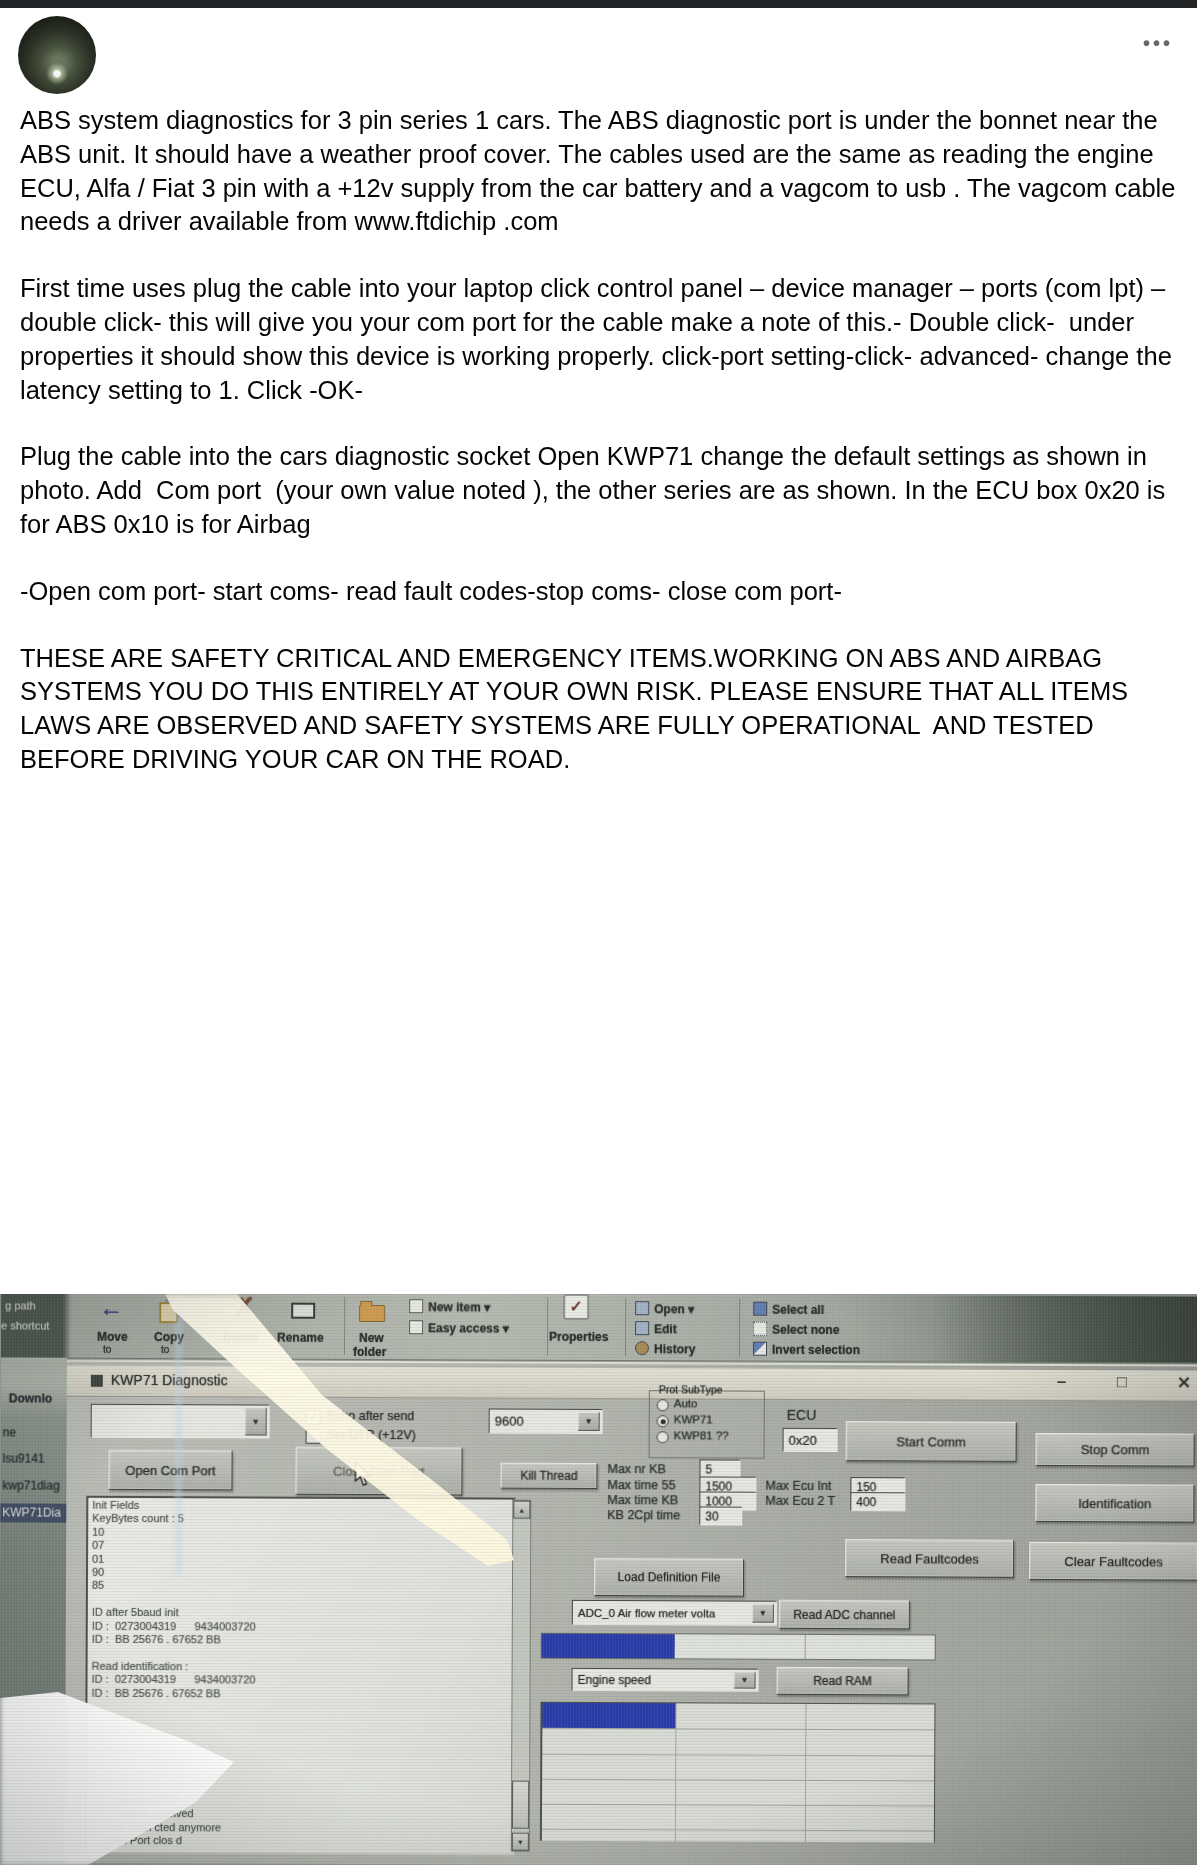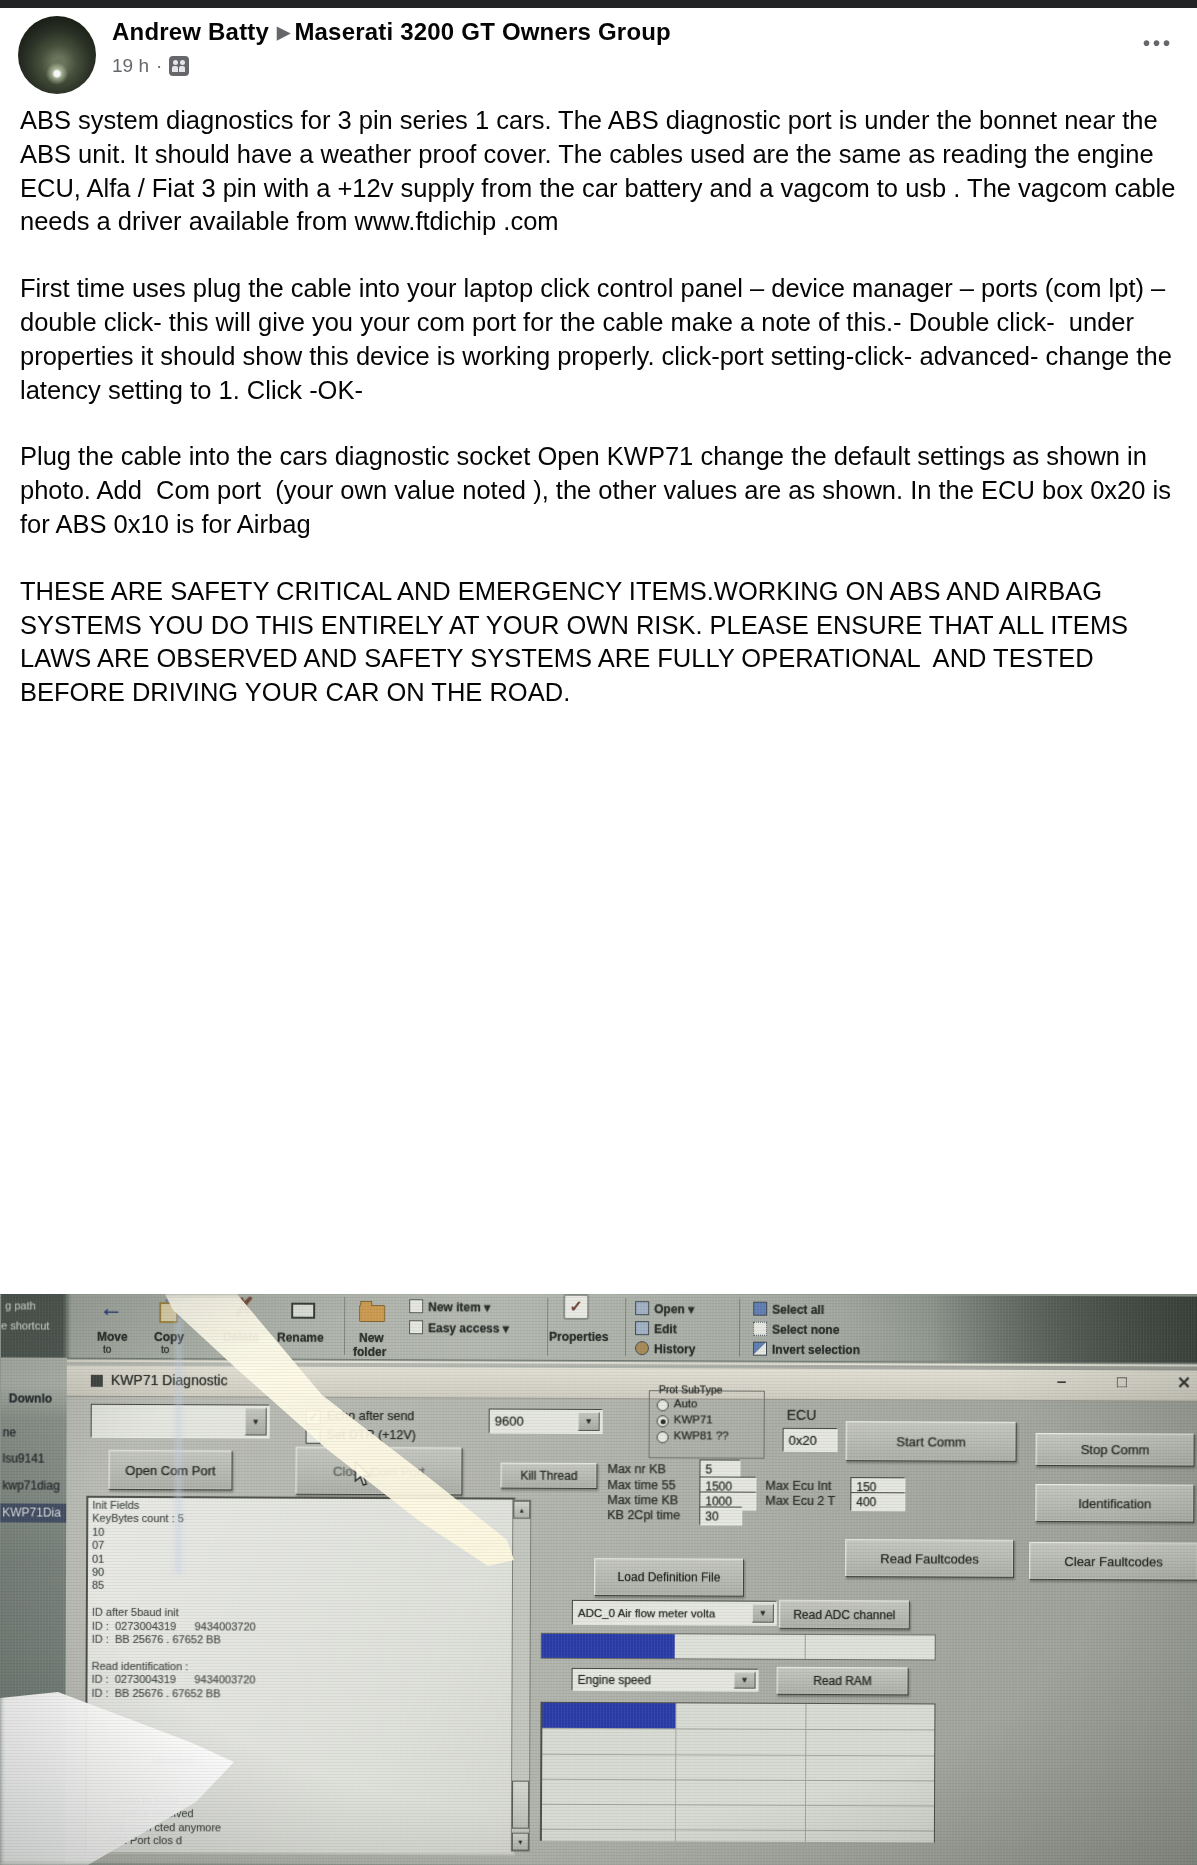--- a/index.html
+++ b/index.html
@@ -80,35 +80,28 @@
   .scan{position:absolute;inset:0;pointer-events:none;background:repeating-linear-gradient(90deg,rgba(255,255,255,.05) 0 1px,transparent 1px 3px),repeating-linear-gradient(0deg,rgba(0,0,0,.05) 0 1px,transparent 1px 3px);}
   .vig{position:absolute;inset:0;pointer-events:none;background:radial-gradient(ellipse at 50% 45%,transparent 60%,rgba(20,26,20,.22) 100%);}
 </style>
 </head>
 <body>
 
 <div class="topbar"></div>
 
 <div class="hdr">
   <div class="avatar"></div>
-  <div class="hdr-text">
-    <div class="nameline"><span>Andrew Batty</span><span class="arrow">▶</span><span>Maserati 3200 GT Owners Group</span></div>
-    <div class="subline">
-      <span>19 h</span>
-      <span>·</span>
-      <span class="grpicon"></span>
-    </div>
-  </div>
   <div class="menu-dots">•••</div>
 </div>
 
 <div class="body-text">
   <p>ABS system diagnostics for 3 pin series 1 cars. The ABS diagnostic port is under the bonnet near the ABS unit. It should have a weather proof cover. The cables used are the same as reading the engine ECU, Alfa / Fiat 3 pin with a +12v supply from the car battery and a vagcom to usb . The vagcom cable needs a driver available from www.ftdichip .com</p>
   <p>First time uses plug the cable into your laptop click control panel – device manager – ports (com lpt) – double click- this will give you your com port for the cable make a note of this.- Double click-  under properties it should show this device is working properly. click-port setting-click- advanced- change the latency setting to 1. Click -OK-</p>
-  <p>Plug the cable into the cars diagnostic socket Open KWP71 change the default settings as shown in photo. Add  Com port  (your own value noted ), the other values are as shown. In the ECU box 0x20 is for ABS 0x10 is for Airbag</p>
+  <p>Plug the cable into the cars diagnostic socket Open KWP71 change the default settings as shown in photo. Add  Com port  (your own value noted ), the other series are as shown. In the ECU box 0x20 is for ABS 0x10 is for Airbag</p>
+  <p>-Open com port- start coms- read fault codes-stop coms- close com port-</p>
   <p>THESE ARE SAFETY CRITICAL AND EMERGENCY ITEMS.WORKING ON ABS AND AIRBAG SYSTEMS YOU DO THIS ENTIRELY AT YOUR OWN RISK. PLEASE ENSURE THAT ALL ITEMS LAWS ARE OBSERVED AND SAFETY SYSTEMS ARE FULLY OPERATIONAL  AND TESTED BEFORE DRIVING YOUR CAR ON THE ROAD.</p>
 </div>
 
 <div class="photo">
  <div class="ph-inner">
 
   <div class="ph ribbon"></div>
   <div class="rib-frag" style="left:4px;top:8px;">g path</div>
   <div class="rib-frag" style="left:0px;top:28px;">e shortcut</div>
 

